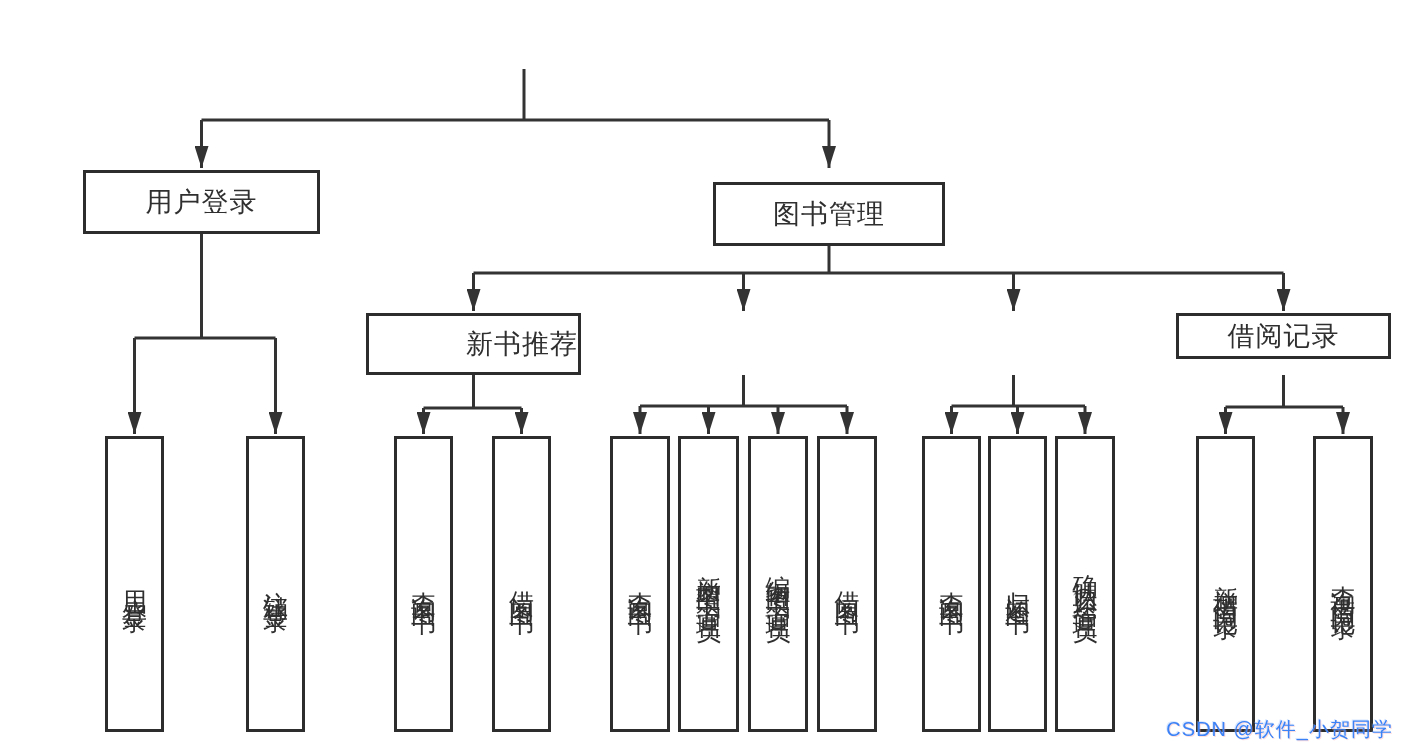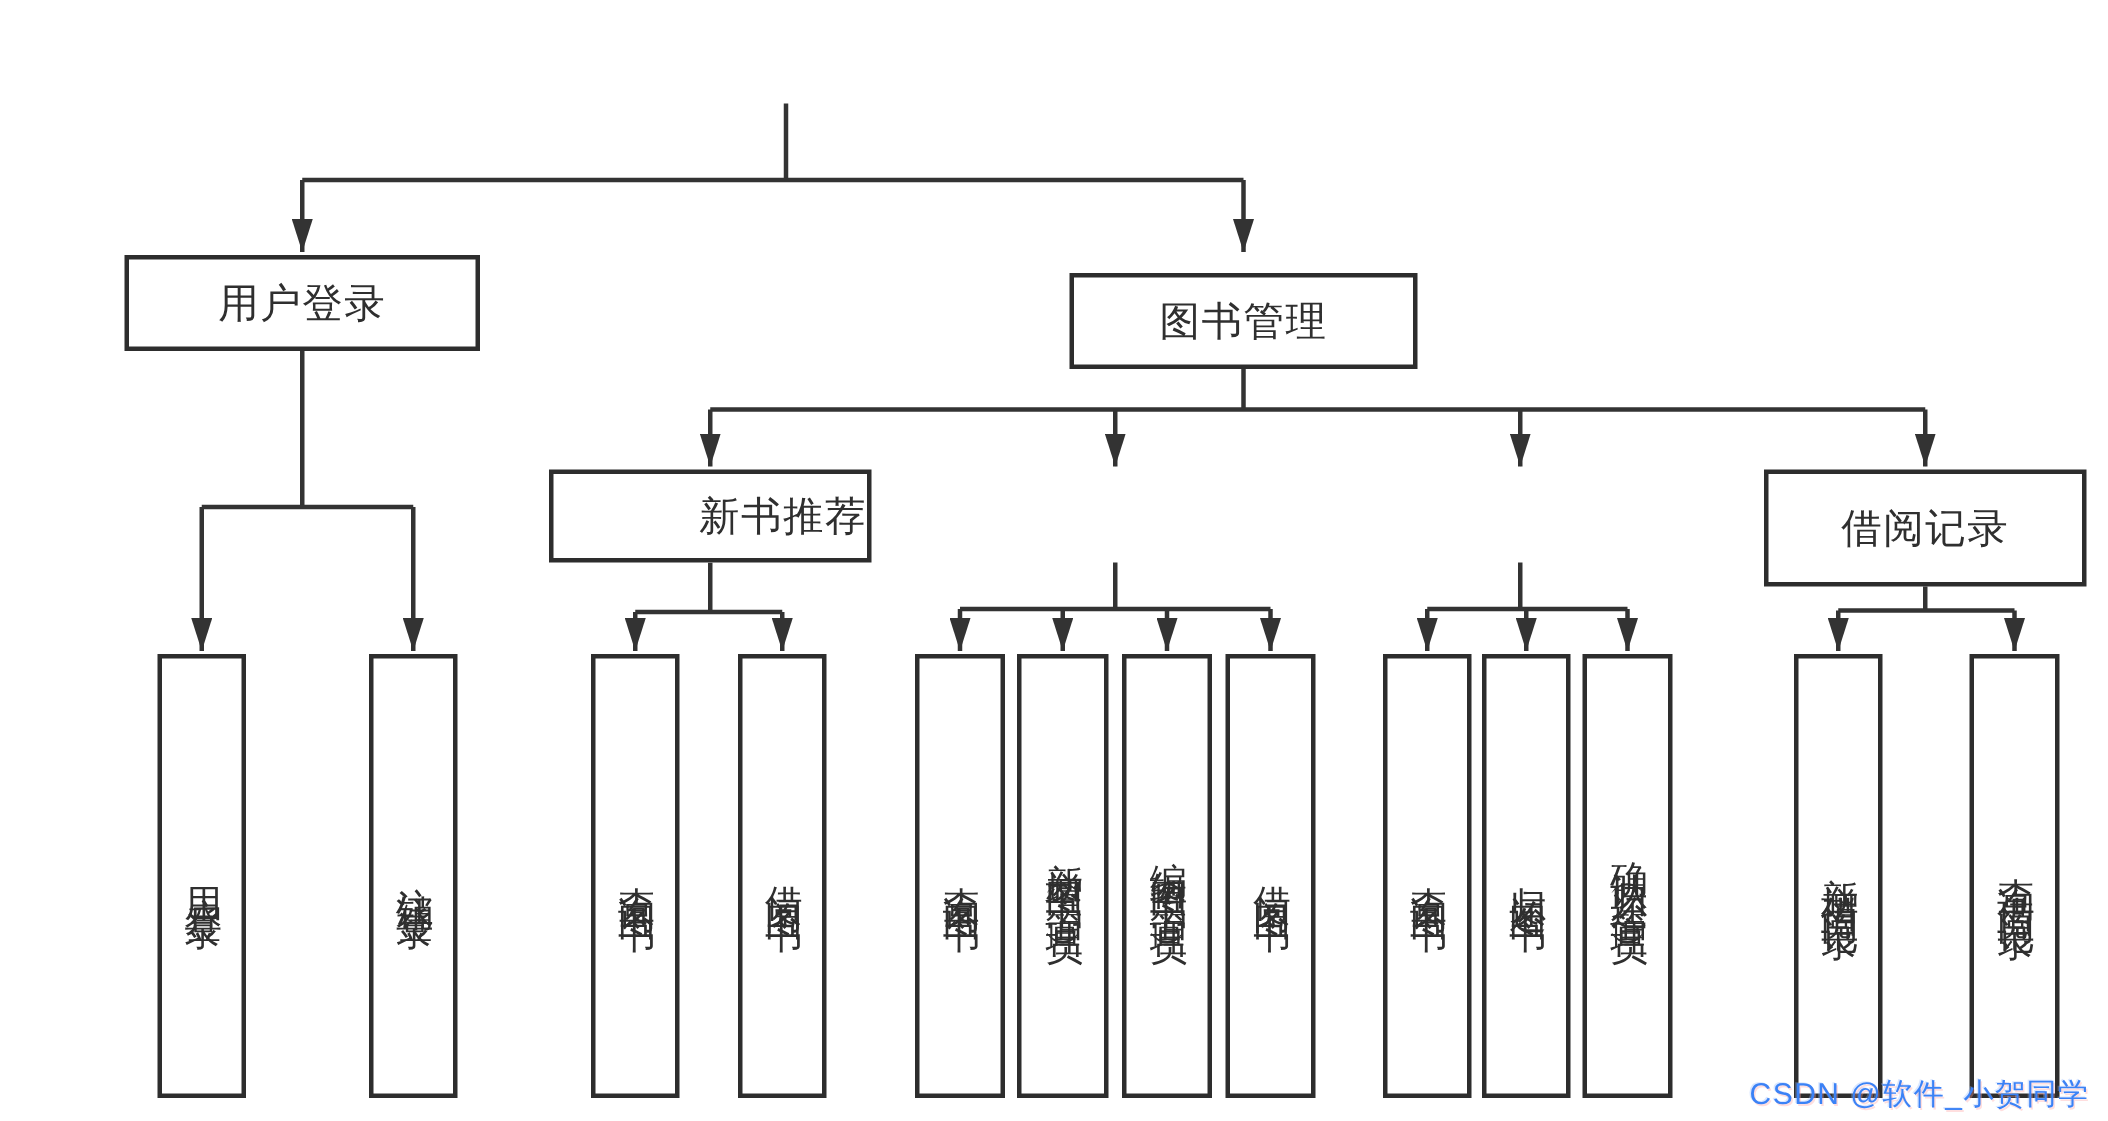--- a/index.html
+++ b/index.html
@@ -115,21 +115,21 @@
   <div class="node h-node" style="left:83px; top:170px; width:237px; height:64px;">
     <span>用户登录</span>
   </div>
   <div class="node h-node" style="left:713px; top:182px; width:232px; height:64px;">
     <span>图书管理</span>
   </div>
 
   <div class="node h-node" style="left:366px; top:313px; width:215px; height:62px;justify-content:flex-end;">
     <span>新书推荐</span>
   </div>
-  <div class="node h-node" style="left:1176px; top:313px; width:215px; height:78px;">
+  <div class="node h-node" style="left:1176px; top:313px; width:215px; height:46px;">
     <span>借阅记录</span>
   </div>
 
   <div class="node v-node" style="left:105px; top:436px; width:59px; height:296px;">
     <span>用户登录</span>
   </div>
   <div class="node v-node" style="left:246px; top:436px; width:59px; height:296px;">
     <span>注销登录</span>
   </div>
   <div class="node v-node" style="left:394px; top:436px; width:59px; height:296px;">

